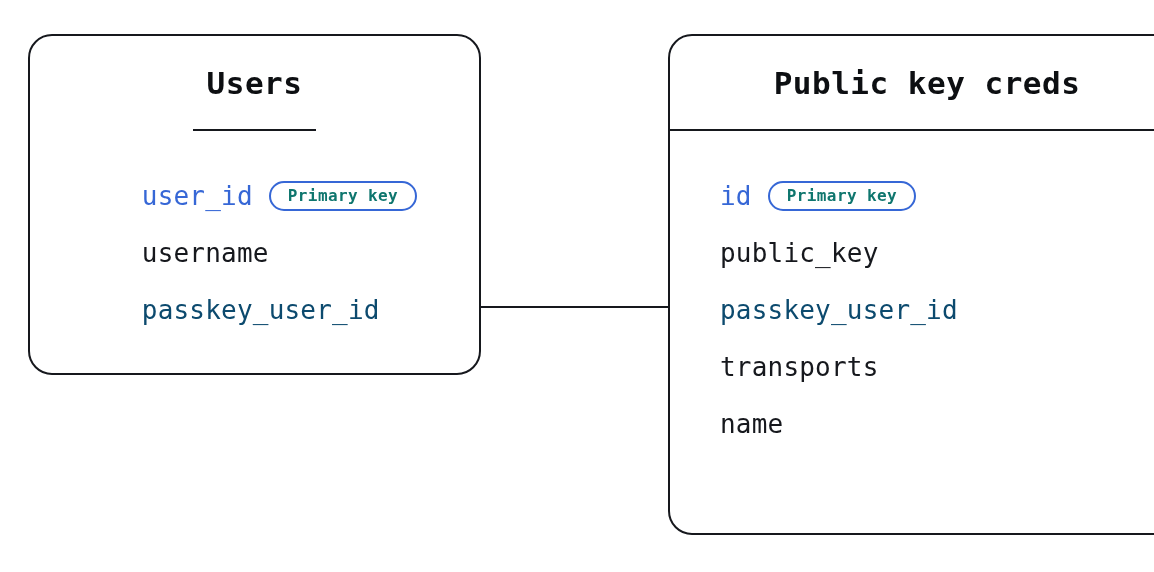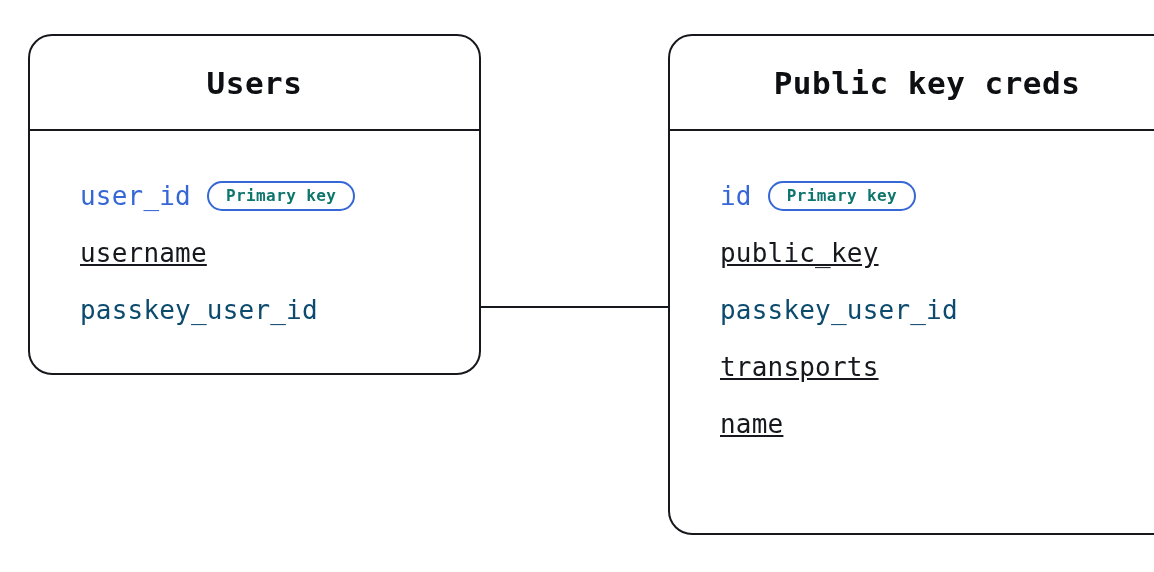--- a/index.html
+++ b/index.html
@@ -69,21 +69,21 @@
 
   .field-name {
     font-family: "DejaVu Sans Mono", "Liberation Mono", monospace;
     font-size: 26px;
     letter-spacing: 0.2px;
     color: #16181d;
     white-space: nowrap;
   }
   .field-name.pk      { color: #3667d6; }
   .field-name.fk      { color: #0c4a6e; }
-  .field-name.plain   { color: #16181d; text-decoration: underline; }
+  .field-name.plain   { color: #16181d; }
 
   .pk-badge {
     box-sizing: border-box;
     margin-left: 16px;
     display: inline-flex;
     align-items: center;
     justify-content: center;
     height: 30px;
     padding: 0 17px;
     border: 2px solid #3667d6;
@@ -100,21 +100,21 @@
   .relationship {
     position: absolute;
     background: #16181d;
   }
 </style>
 </head>
 <body>
 
 <div class="canvas">
 
-  <div class="entity" id="entity-users" style="left: 28px; top: 34px; width: 453px; height: 341px;">
+  <div class="entity" id="entity-users" style="left: 28px; top: 34px; width: 453px; height: 341px; align-items: center;">
     <div class="entity-header">
       <span class="entity-title">Users</span>
     </div>
     <div class="entity-body">
 
       <div class="field-row">
         <span class="field-name pk">user_id</span>
         <span class="pk-badge">Primary key</span>
       </div>
 

